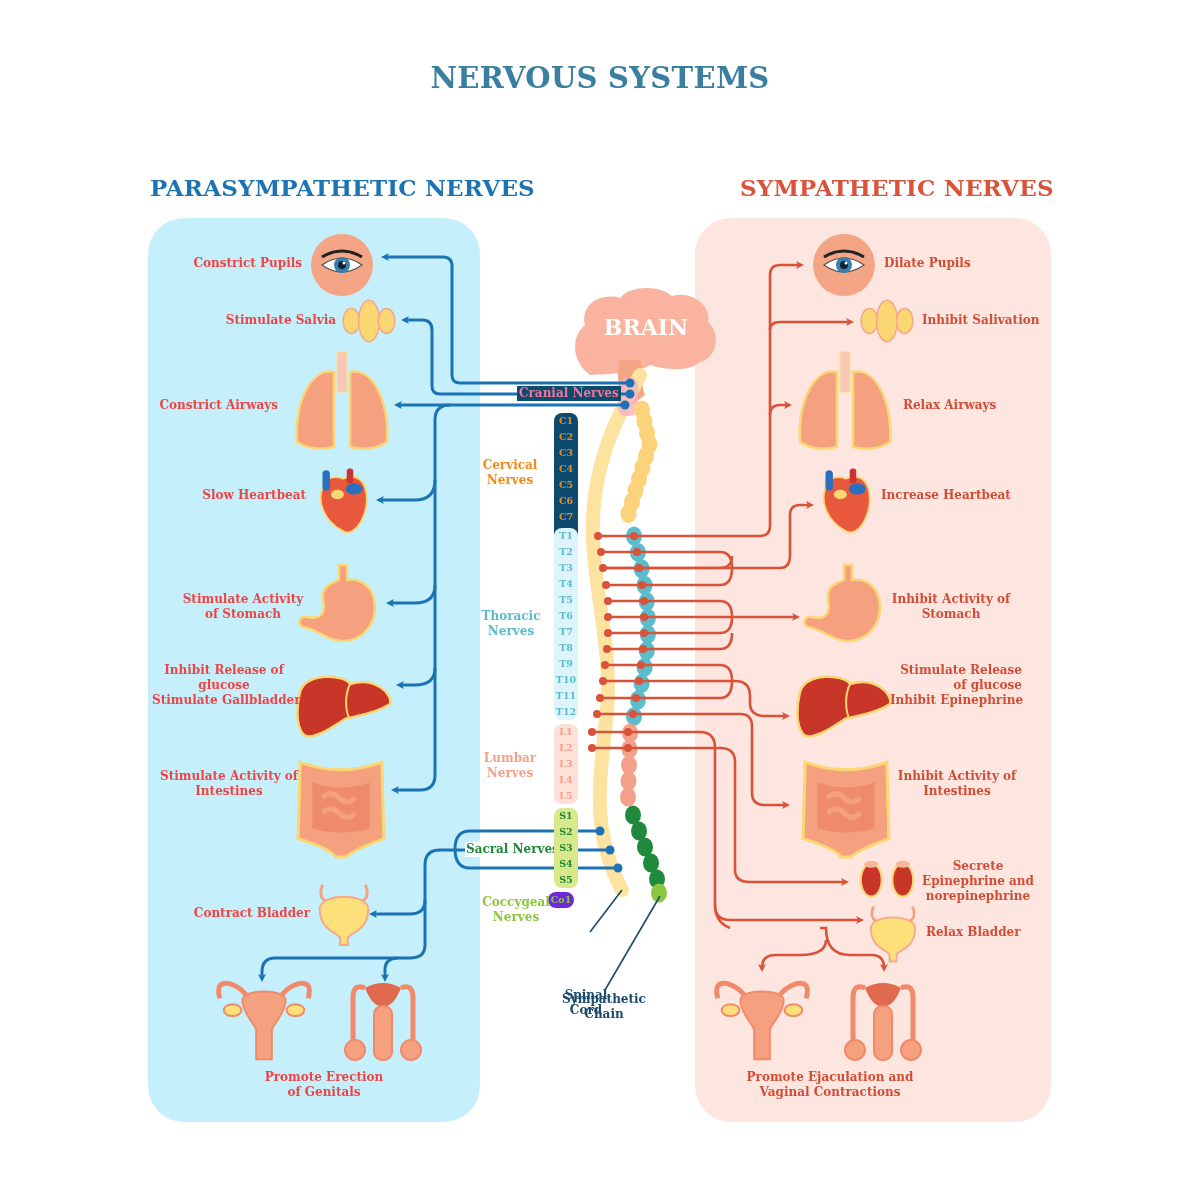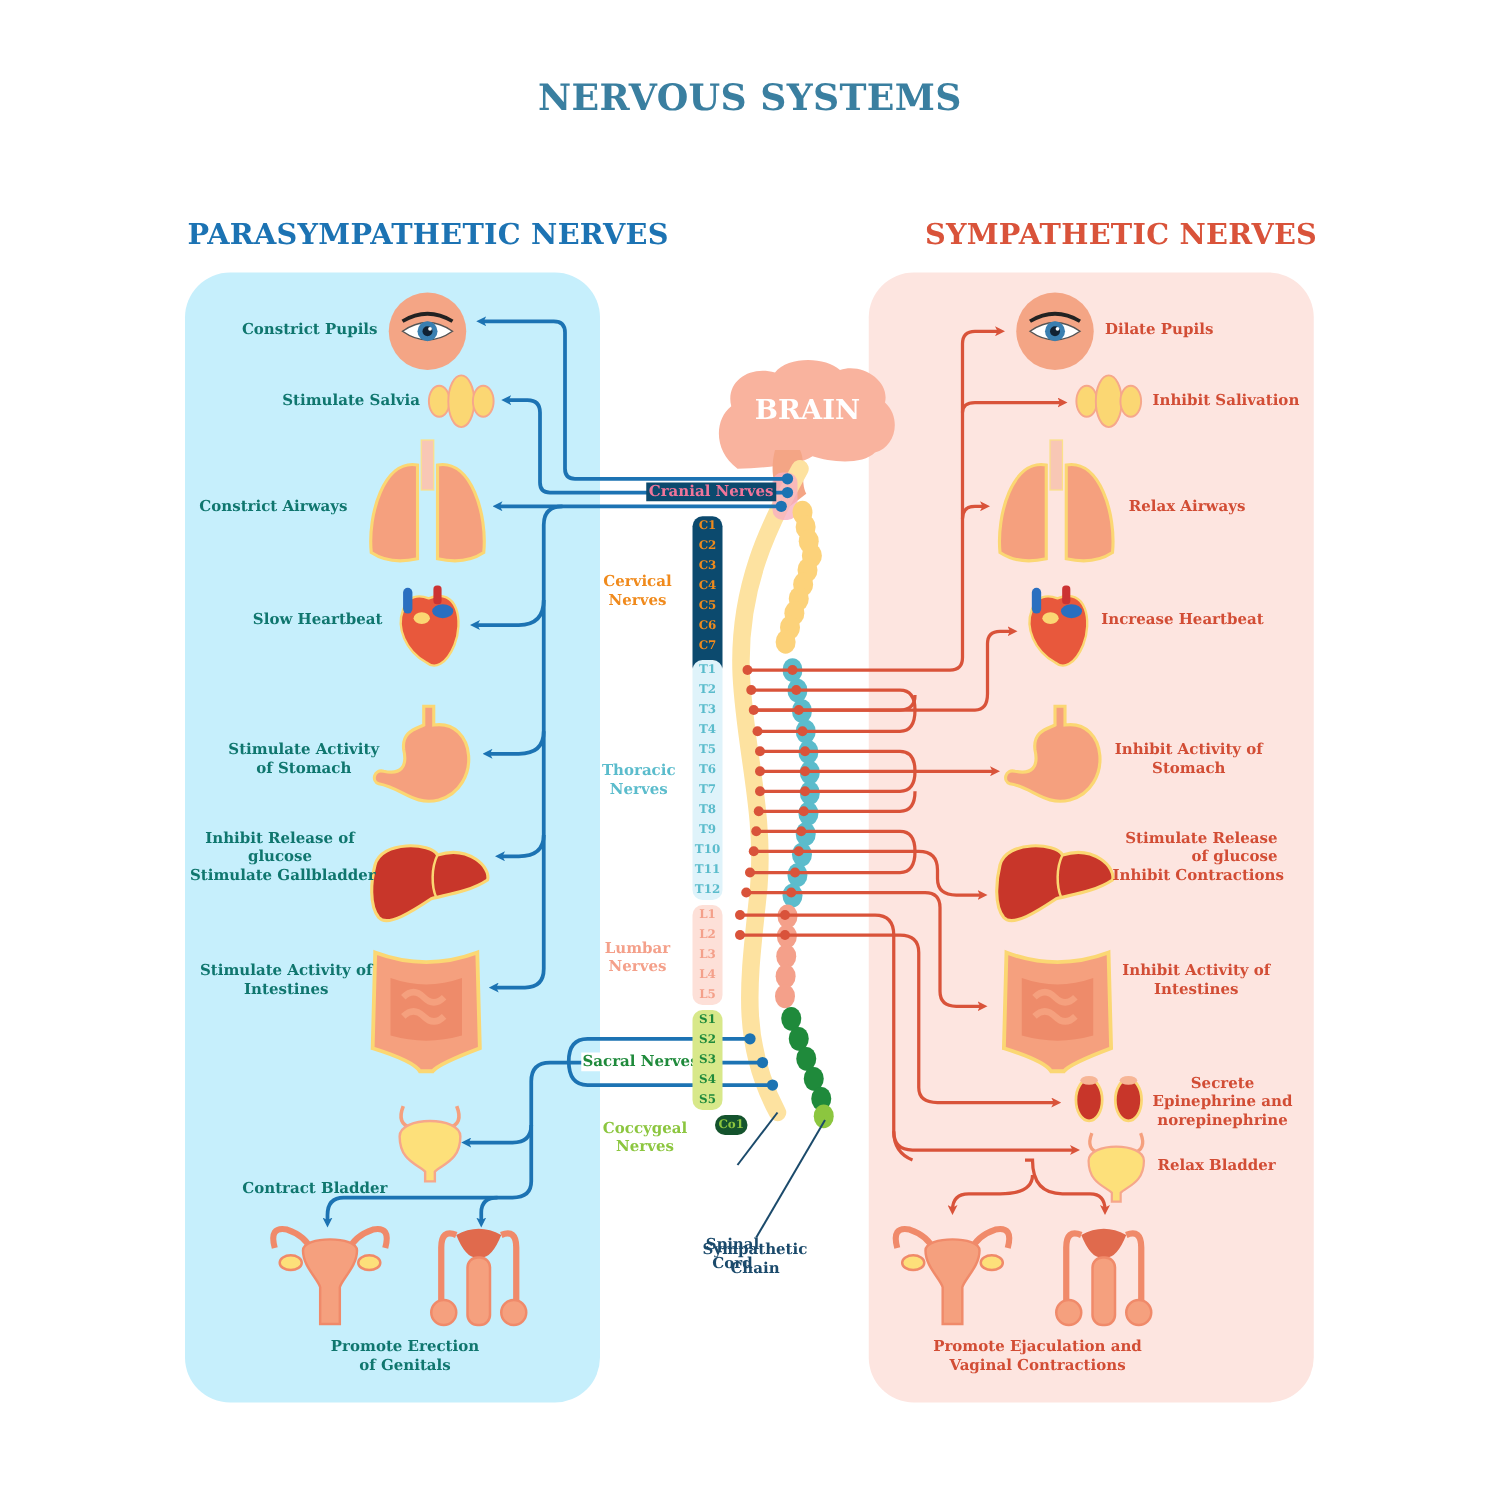--- a/index.html
+++ b/index.html
@@ -5,21 +5,21 @@
   html,body{margin:0;padding:0;background:#ffffff;}
   body{width:1200px;height:1200px;position:relative;overflow:hidden;font-family:"DejaVu Serif",serif;}
   .title{position:absolute;left:0;top:58px;width:1200px;text-align:center;color:#3a7fa0;font-weight:bold;font-size:29px;line-height:40px;letter-spacing:0.3px;font-family:"DejaVu Serif",serif;}
   .panel{position:absolute;top:218px;height:904px;border-radius:36px;}
   .panel.left{left:148px;width:332px;background:#c6effc;}
   .panel.right{left:695px;width:356px;background:#fde5e0;}
   .sec-title{position:absolute;top:174px;font-weight:bold;font-size:23px;font-family:"DejaVu Serif",serif;letter-spacing:0.2px;}
   .sec-title.left{left:150px;color:#1c73b3;}
   .sec-title.right{left:740px;color:#d9533a;}
   .lbl{position:absolute;font-weight:bold;font-size:12px;line-height:15px;font-family:"DejaVu Serif",serif;text-align:center;white-space:nowrap;}
-  .lbl.p{color:#0f766e;}
+  .lbl.p{color:#ef4444;}
   .lbl.s{color:#d24d35;}
   .lbl.r{text-align:right;}
   .lbl.l{text-align:left;}
   svg#diagram{position:absolute;left:0;top:0;}
   .vert{position:absolute;width:24px;border-radius:8px;text-align:center;font-size:9.5px;font-weight:bold;font-family:"DejaVu Serif",serif;}
   .vert div{height:16px;line-height:16px;}
   .grp{position:absolute;font-weight:bold;font-size:12px;line-height:15px;text-align:center;font-family:"DejaVu Serif",serif;}
 </style>
 </head>
 <body>
@@ -283,21 +283,21 @@
     <div>L4</div>
     <div>L5</div>
   </div>
 <div class="vert" id="col-s" style="left:554px;top:808px;background:#d8e88a;color:#1f8a3b;">
     <div>S1</div>
     <div>S2</div>
     <div>S3</div>
     <div>S4</div>
     <div>S5</div>
   </div>
-<div class="vert" id="col-co" style="left:572px;top:892px;width:26px;background:#14532d;color:#8cc63f;text-align:center;">
+<div class="vert" id="col-co" style="left:548px;top:892px;width:26px;background:#6d28d9;color:#8cc63f;text-align:center;">
     <div>Co1</div>
   </div>
 
 <div class="grp" style="left:478px;top:458px;color:#f08a1c;width:64px;">
   <div>Cervical</div>
     <div>Nerves</div>
 </div>
 <div class="grp" style="left:478px;top:609px;color:#5bbccc;width:66px;">
   <div>Thoracic</div>
     <div>Nerves</div>
@@ -337,21 +337,21 @@
   </div>
 <div class="lbl p" style="left:152px;top:663px;width:144px;">
     <div>Inhibit Release of</div>
     <div>glucose</div>
     <div>Stimulate Gallbladder</div>
   </div>
 <div class="lbl p" style="left:160px;top:769px;width:138px;">
     <div>Stimulate Activity of</div>
     <div>Intestines</div>
   </div>
-<div class="lbl p r" style="left:180px;top:943px;width:130px;text-align:right;">
+<div class="lbl p r" style="left:180px;top:906px;width:130px;text-align:right;">
     <div>Contract Bladder</div>
   </div>
 <div class="lbl p" style="left:254px;top:1070px;width:140px;">
     <div>Promote Erection</div>
     <div>of Genitals</div>
   </div>
 
 <div class="lbl s l" style="left:884px;top:256px;">
     <div>Dilate Pupils</div>
   </div>
@@ -364,21 +364,21 @@
 <div class="lbl s l" style="left:881px;top:488px;">
     <div>Increase Heartbeat</div>
   </div>
 <div class="lbl s" style="left:890px;top:592px;width:122px;">
     <div>Inhibit Activity of</div>
     <div>Stomach</div>
   </div>
 <div class="lbl s" style="left:890px;top:663px;width:132px;text-align:right;">
     <div>Stimulate Release</div>
     <div>of glucose</div>
-    <div>Inhibit Contractions</div>
+    <div>Inhibit Epinephrine</div>
   </div>
 <div class="lbl s" style="left:895px;top:769px;width:124px;">
     <div>Inhibit Activity of</div>
     <div>Intestines</div>
   </div>
 <div class="lbl s" style="left:922px;top:859px;width:112px;">
     <div>Secrete</div>
     <div>Epinephrine and</div>
     <div>norepinephrine</div>
   </div>

